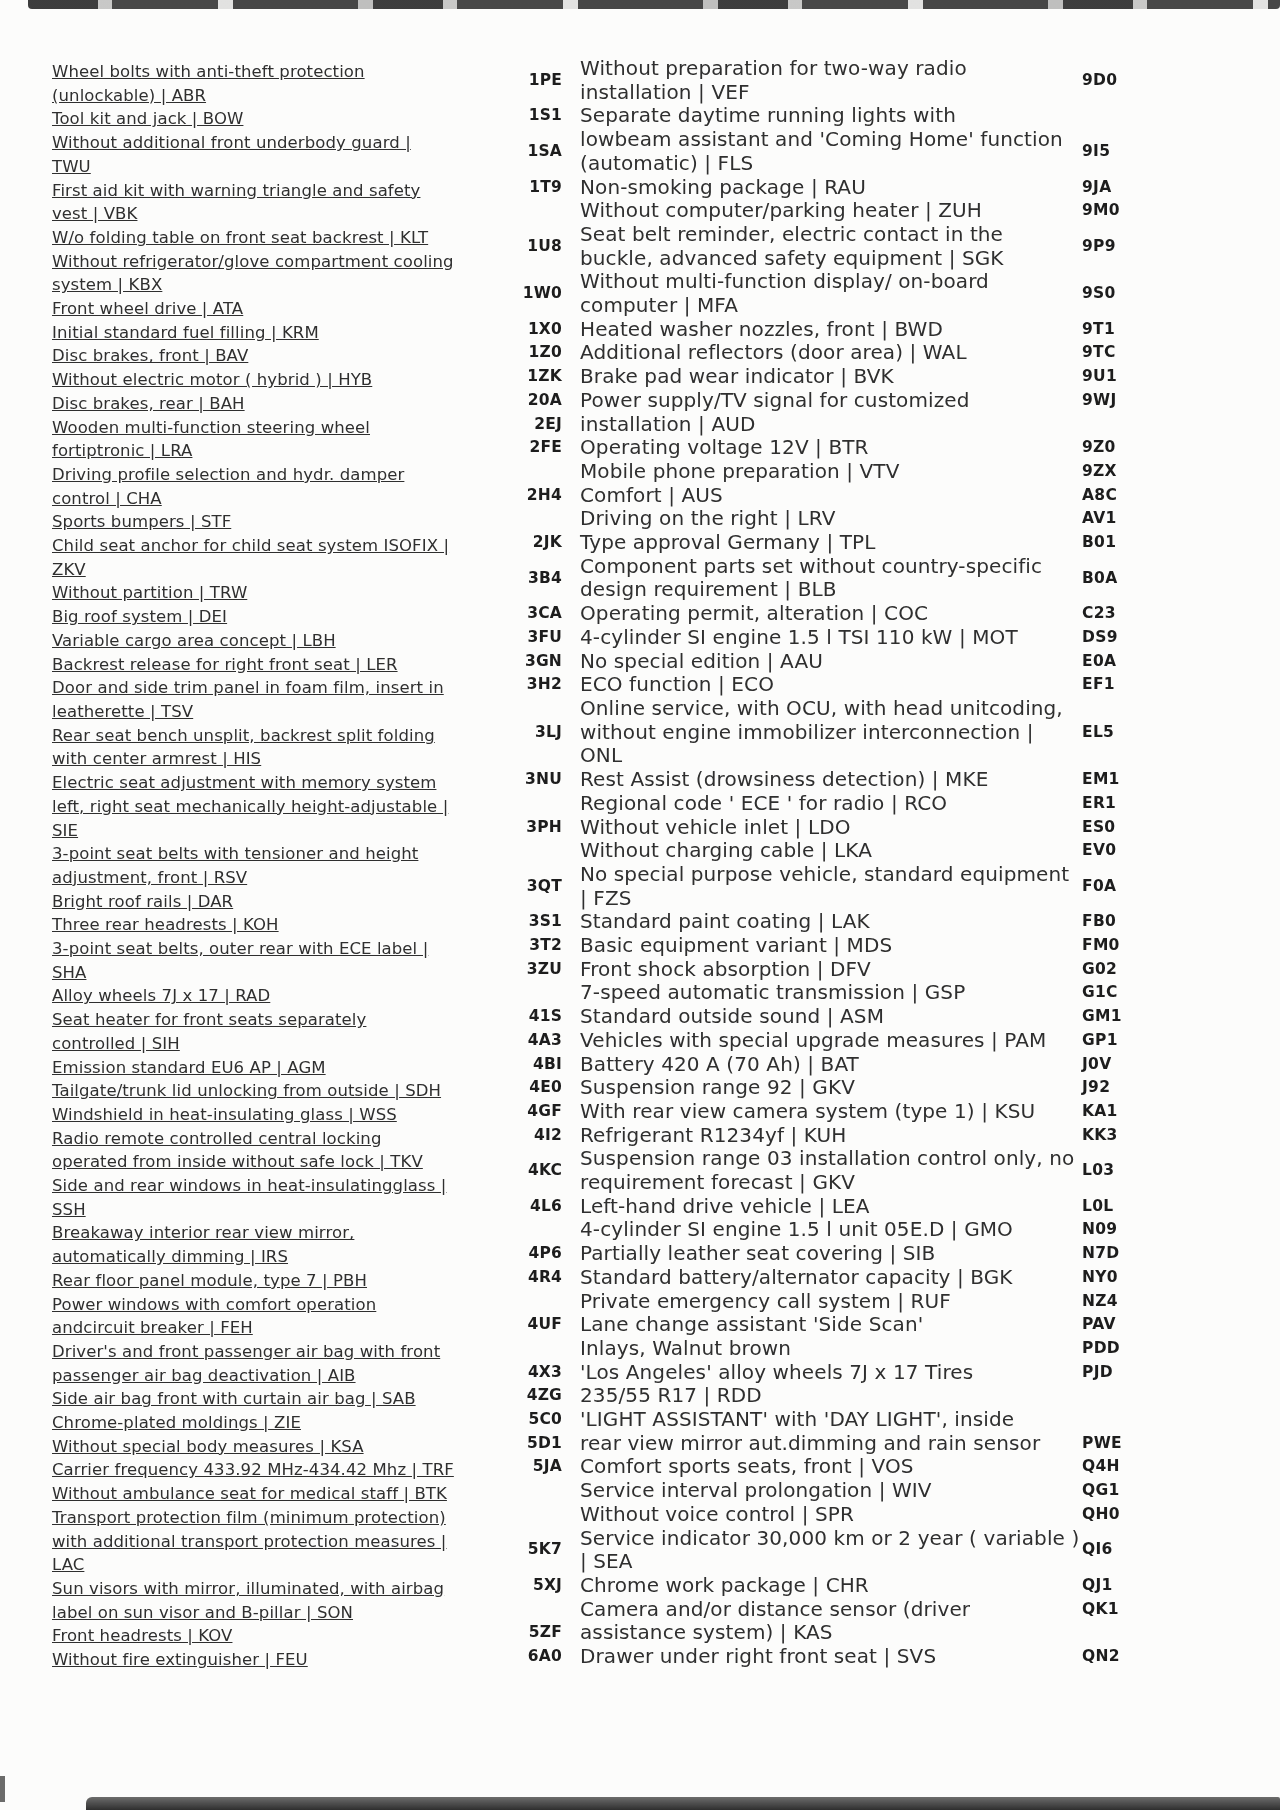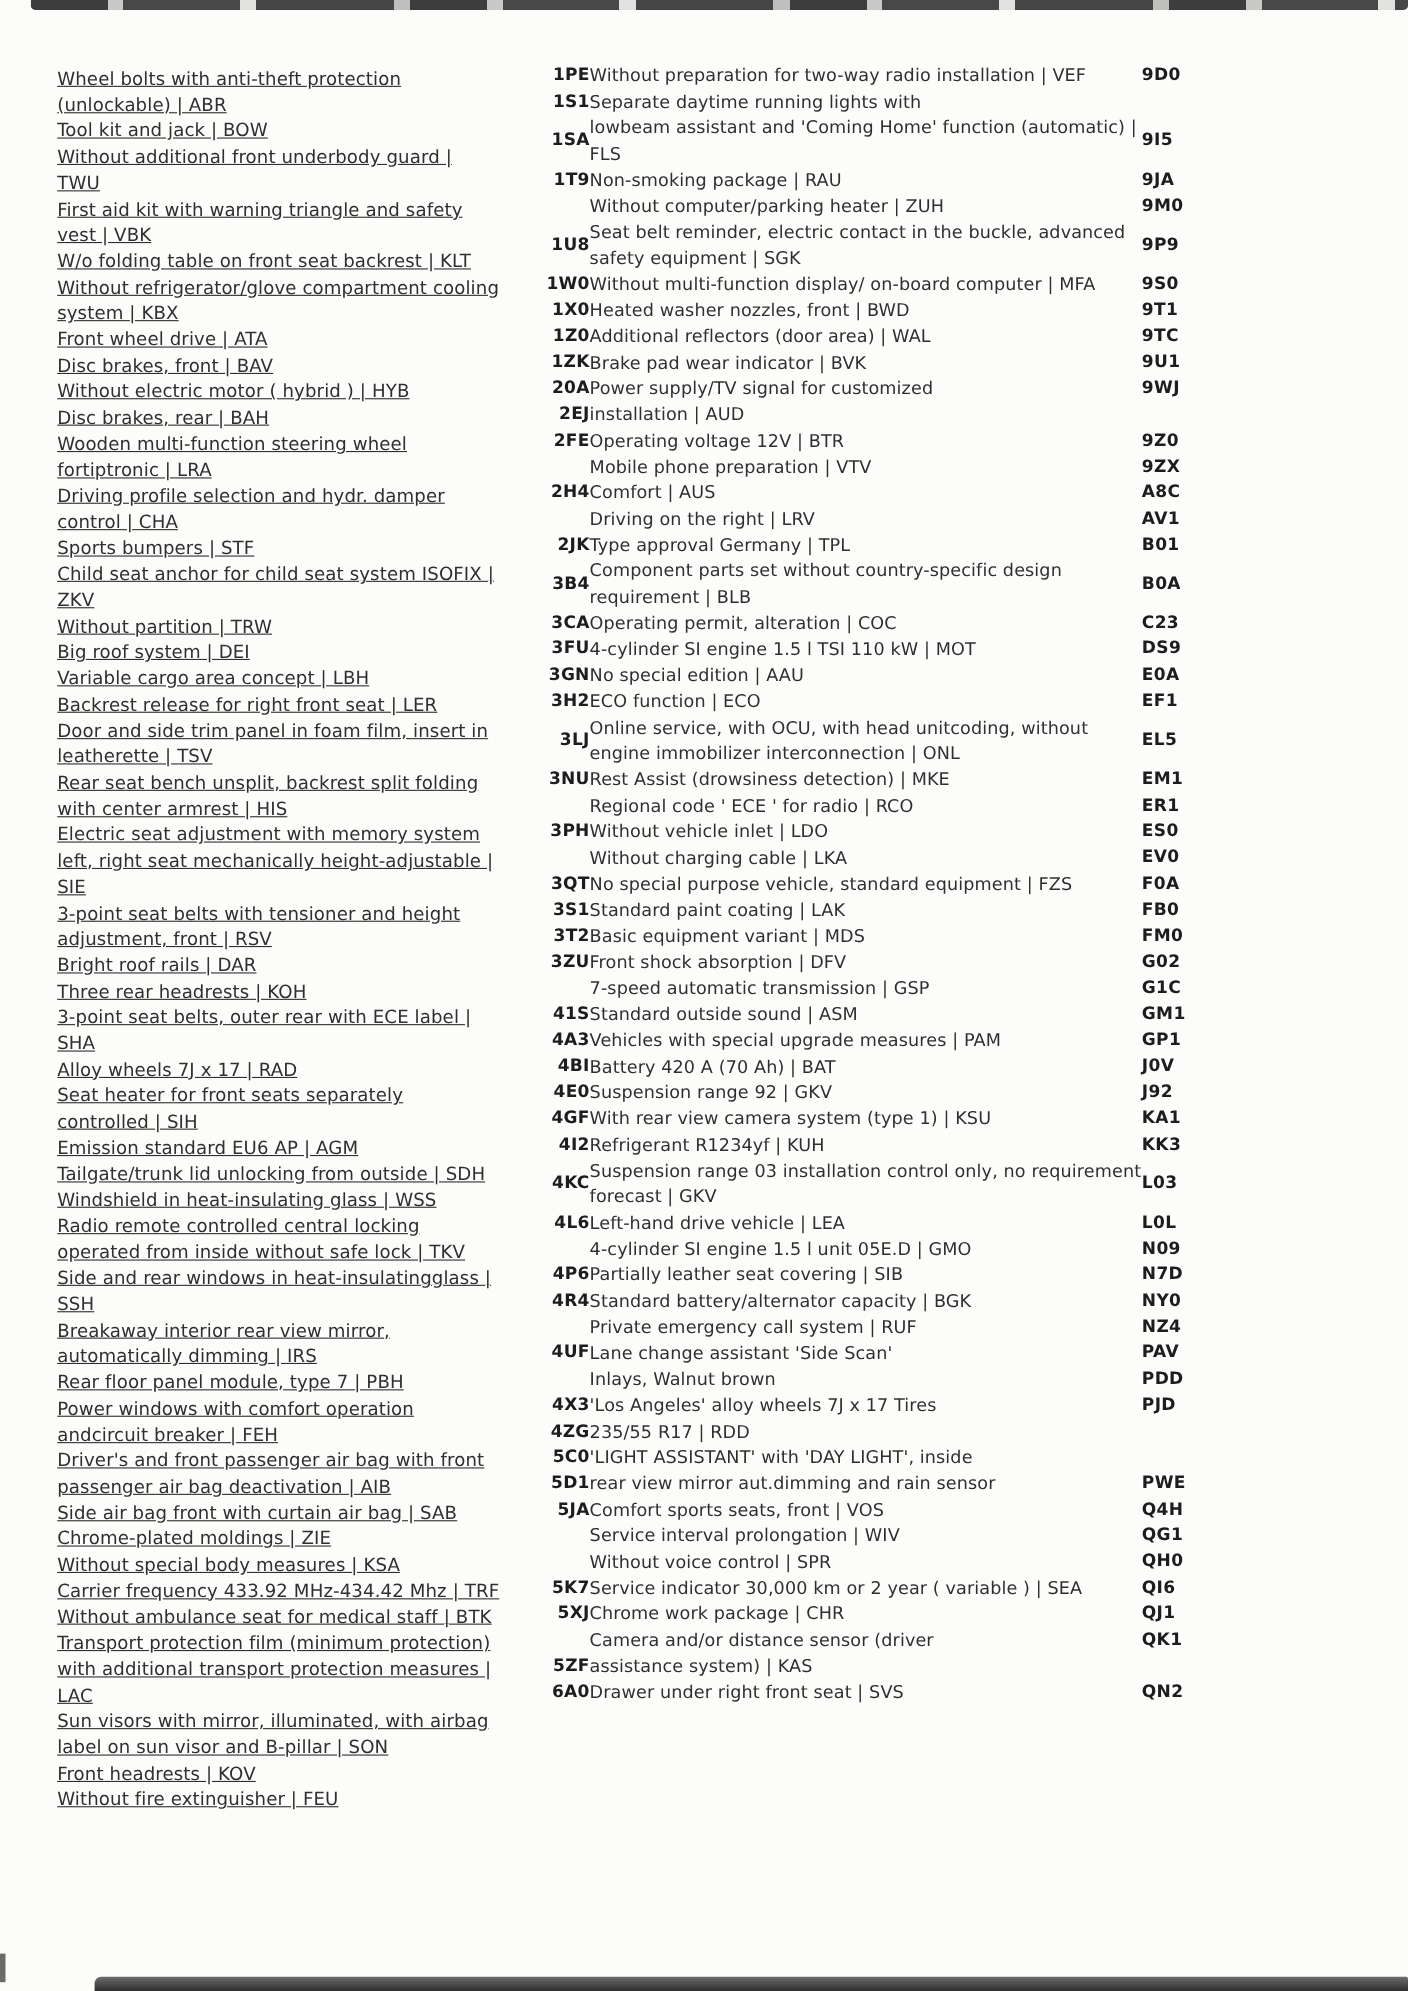--- a/index.html
+++ b/index.html
@@ -35,25 +35,25 @@
     letter-spacing:.1px;
   }
   .left-item{white-space:normal;text-decoration:underline;}
   .options{
     position:absolute;left:490px;top:57px;width:700px;
   }
   .opt-row{display:flex;align-items:center;}
   .opt-code{
     flex:0 0 46px;text-align:right;
     font-weight:bold;font-size:15.5px;line-height:23.7px;
-    color:#1d1d1d;letter-spacing:.2px;
+    color:#1d1d1d;letter-spacing:.2px;margin-left:26px;
   }
   .opt-desc{
-    flex:0 0 502px;
-    font-size:16px;line-height:23.7px;letter-spacing:.1px;
+    flex:0 0 502px;margin-left:18px;
+    font-size:20px;line-height:23.7px;letter-spacing:.1px;
   }
   .opt-pr{
     flex:1 1 auto;text-align:left;
     font-weight:bold;font-size:15.5px;line-height:23.7px;
     color:#1d1d1d;letter-spacing:.3px;
   }
 </style>
 </head>
 <body>
 
@@ -68,20 +68,21 @@
     <div class="left-item">Without additional front underbody guard | TWU</div>
 
     <div class="left-item">First aid kit with warning triangle and safety vest | VBK</div>
 
     <div class="left-item">W/o folding table on front seat backrest | KLT</div>
 
     <div class="left-item">Without refrigerator/glove compartment cooling system | KBX</div>
 
     <div class="left-item">Front wheel drive | ATA</div>
 
+    <div class="left-item">Initial standard fuel filling | KRM</div>
 
     <div class="left-item">Disc brakes, front | BAV</div>
 
     <div class="left-item">Without electric motor ( hybrid ) | HYB</div>
 
     <div class="left-item">Disc brakes, rear | BAH</div>
 
     <div class="left-item">Wooden multi-function steering wheel fortiptronic | LRA</div>
 
     <div class="left-item">Driving profile selection and hydr. damper control | CHA</div>

